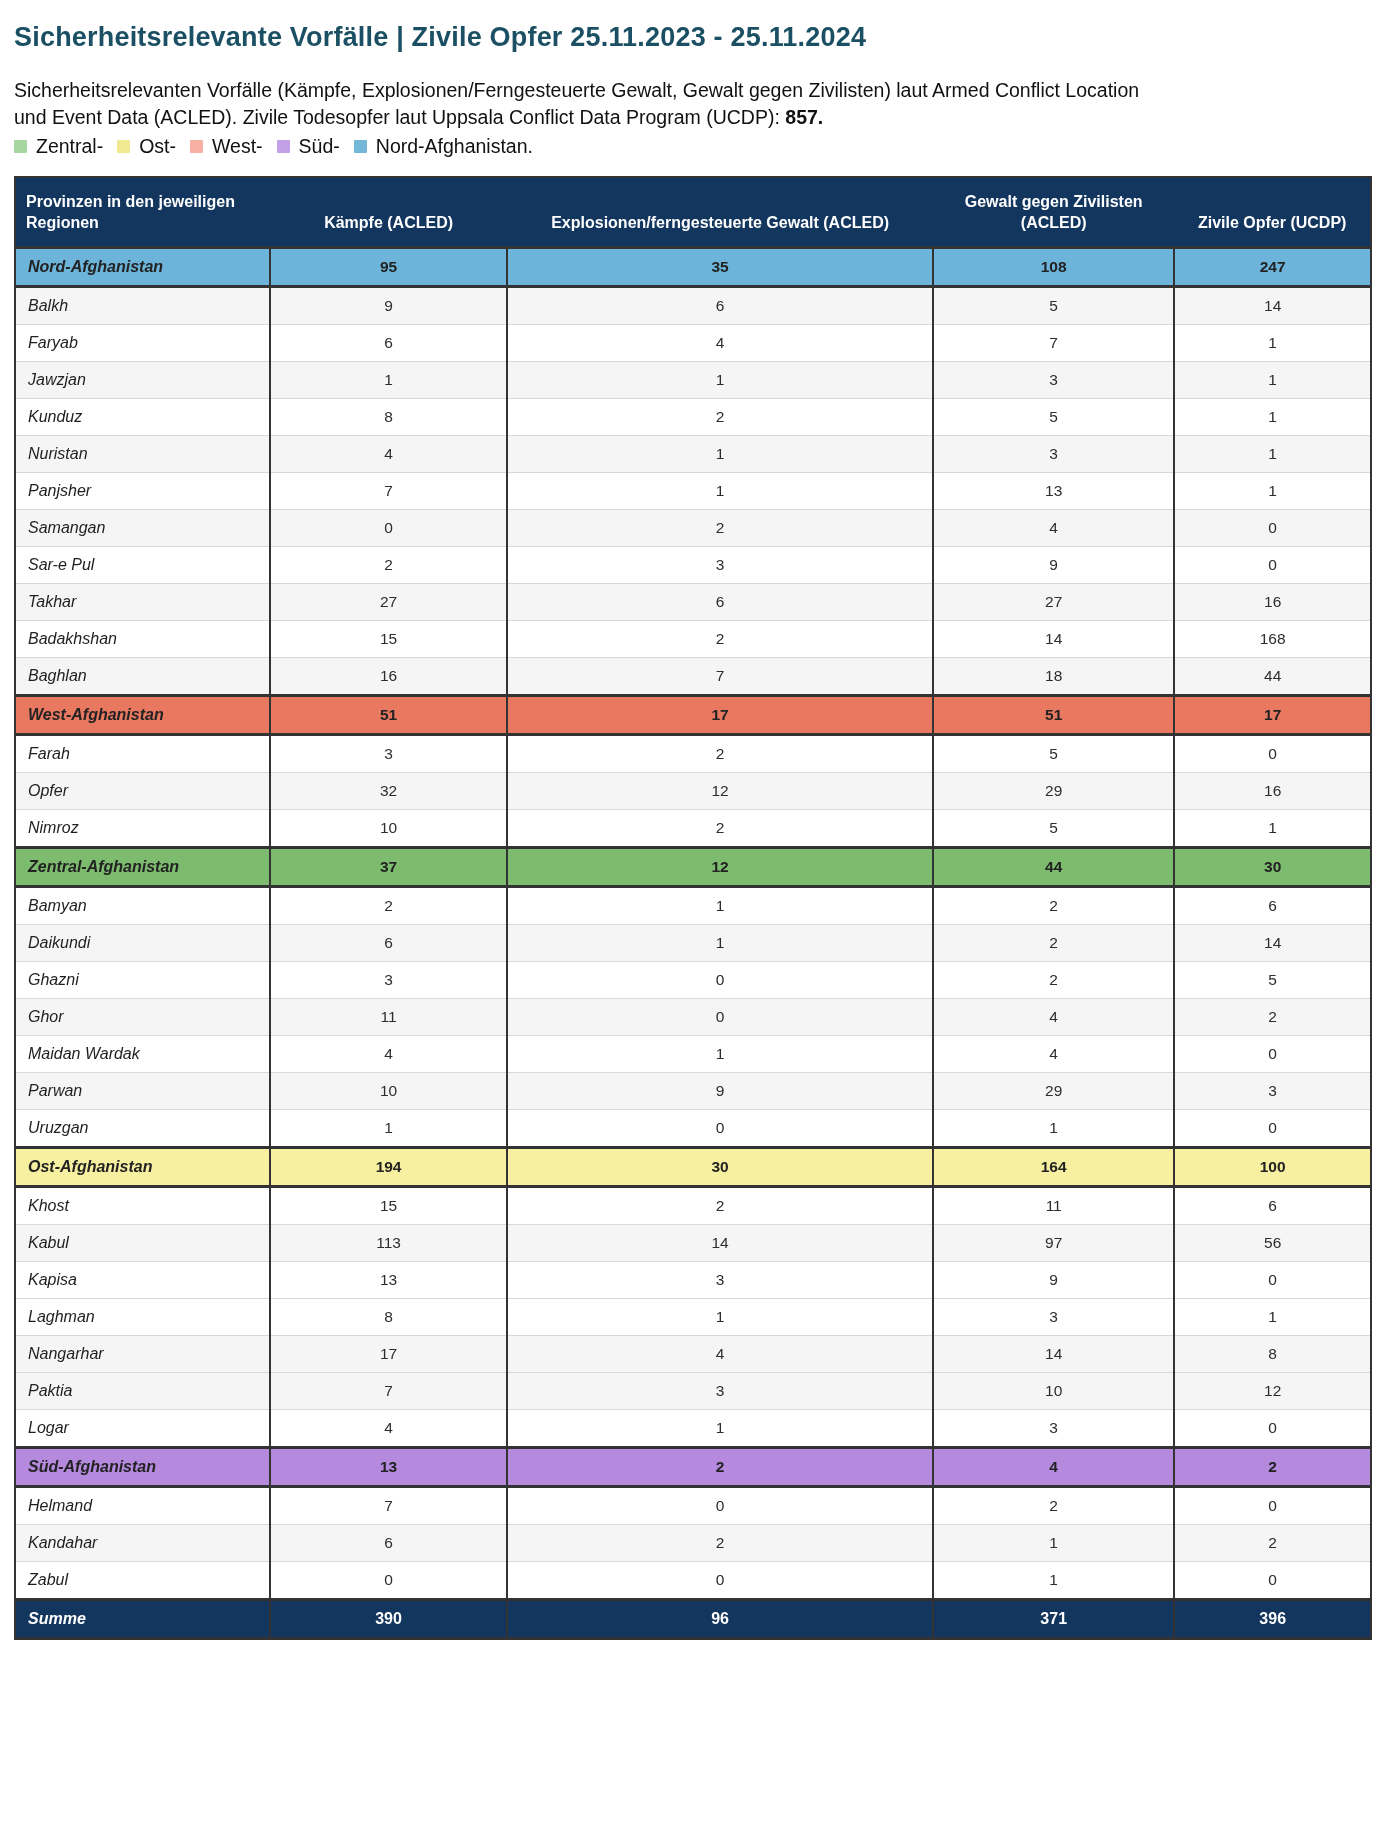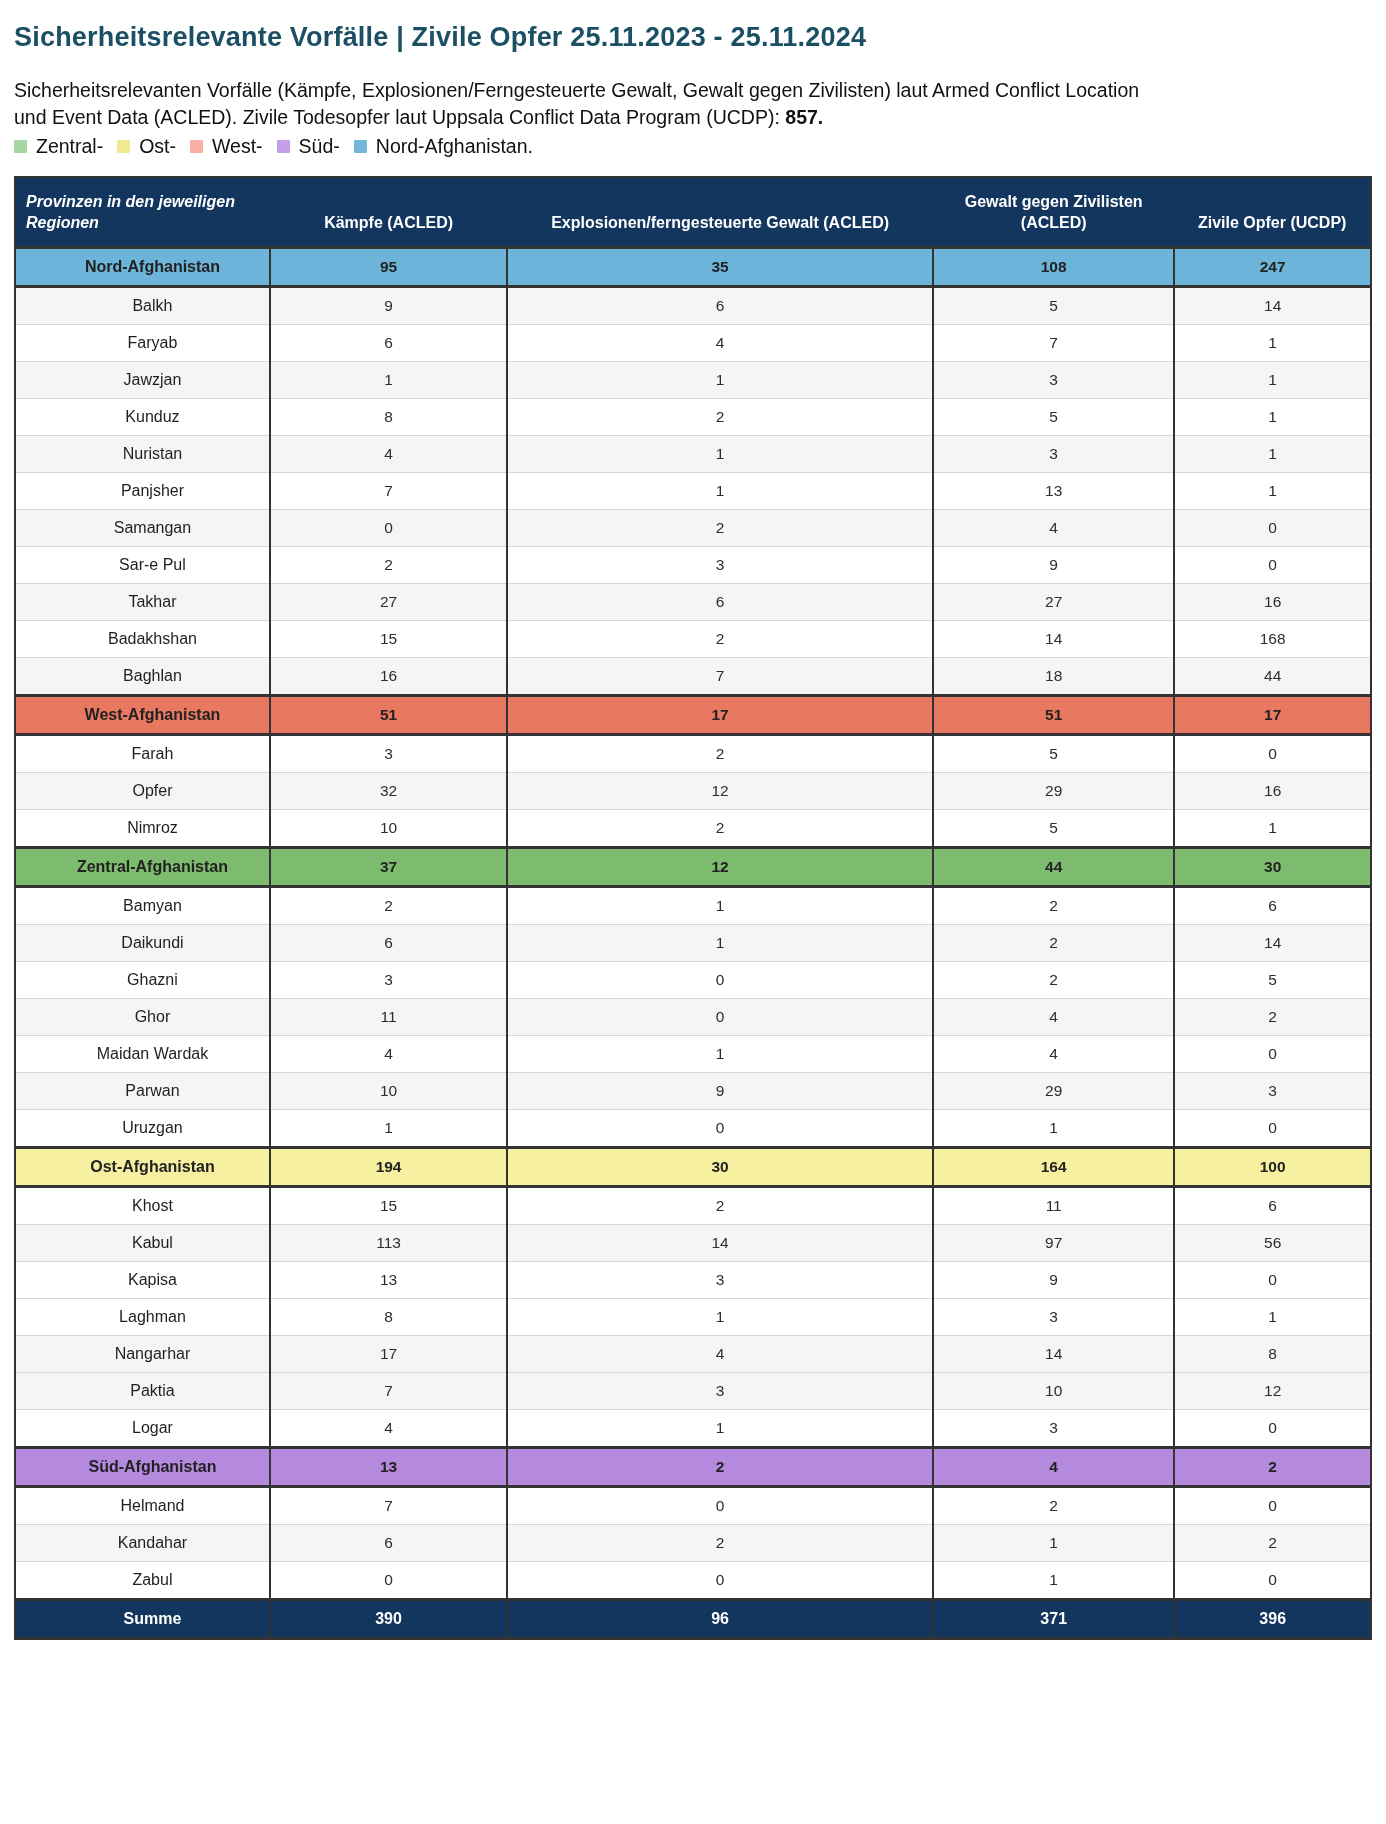--- a/index.html
+++ b/index.html
@@ -51,33 +51,33 @@
   thead th {
     background: #13365f;
     color: #ffffff;
     font-size: 16px;
     font-weight: bold;
     vertical-align: bottom;
     text-align: center;
     padding: 14px 8px 13px 8px;
     line-height: 1.3;
   }
-  thead th.col-prov { text-align: left; padding-left: 10px; font-style: italic; }
+  thead th.col-prov { text-align: left; padding-left: 10px; }
 
   tbody tr { border-top: 1px solid #d8d8d8; }
   tbody td, tbody th {
     padding: 10px 6px;
     font-size: 15.5px;
     line-height: 16px;
     text-align: center;
     color: #2d2d2d;
     font-weight: normal;
   }
   tbody td:nth-child(n+2), tbody th:nth-child(n+2) { border-left: 2px solid #333333; }
-  tbody .name-cell { text-align: center; padding-left: 26px; font-size: 16px; color: #1f1f1f; }
+  tbody .name-cell { text-align: left; padding-left: 12px; font-size: 16px; color: #1f1f1f; font-style: italic; }
 
   tr.region-row { border-top: 3px solid #333333; border-bottom: 3px solid #333333; }
   tr.region-row td, tr.region-row th { font-weight: bold; color: #222222; }
 
   tr.summe-row { border-top: 3px solid #333333; border-bottom: 3px solid #333333; }
   tr.summe-row td, tr.summe-row th {
     background: #13365f;
     color: #ffffff;
     font-weight: bold;
     font-size: 16px;

